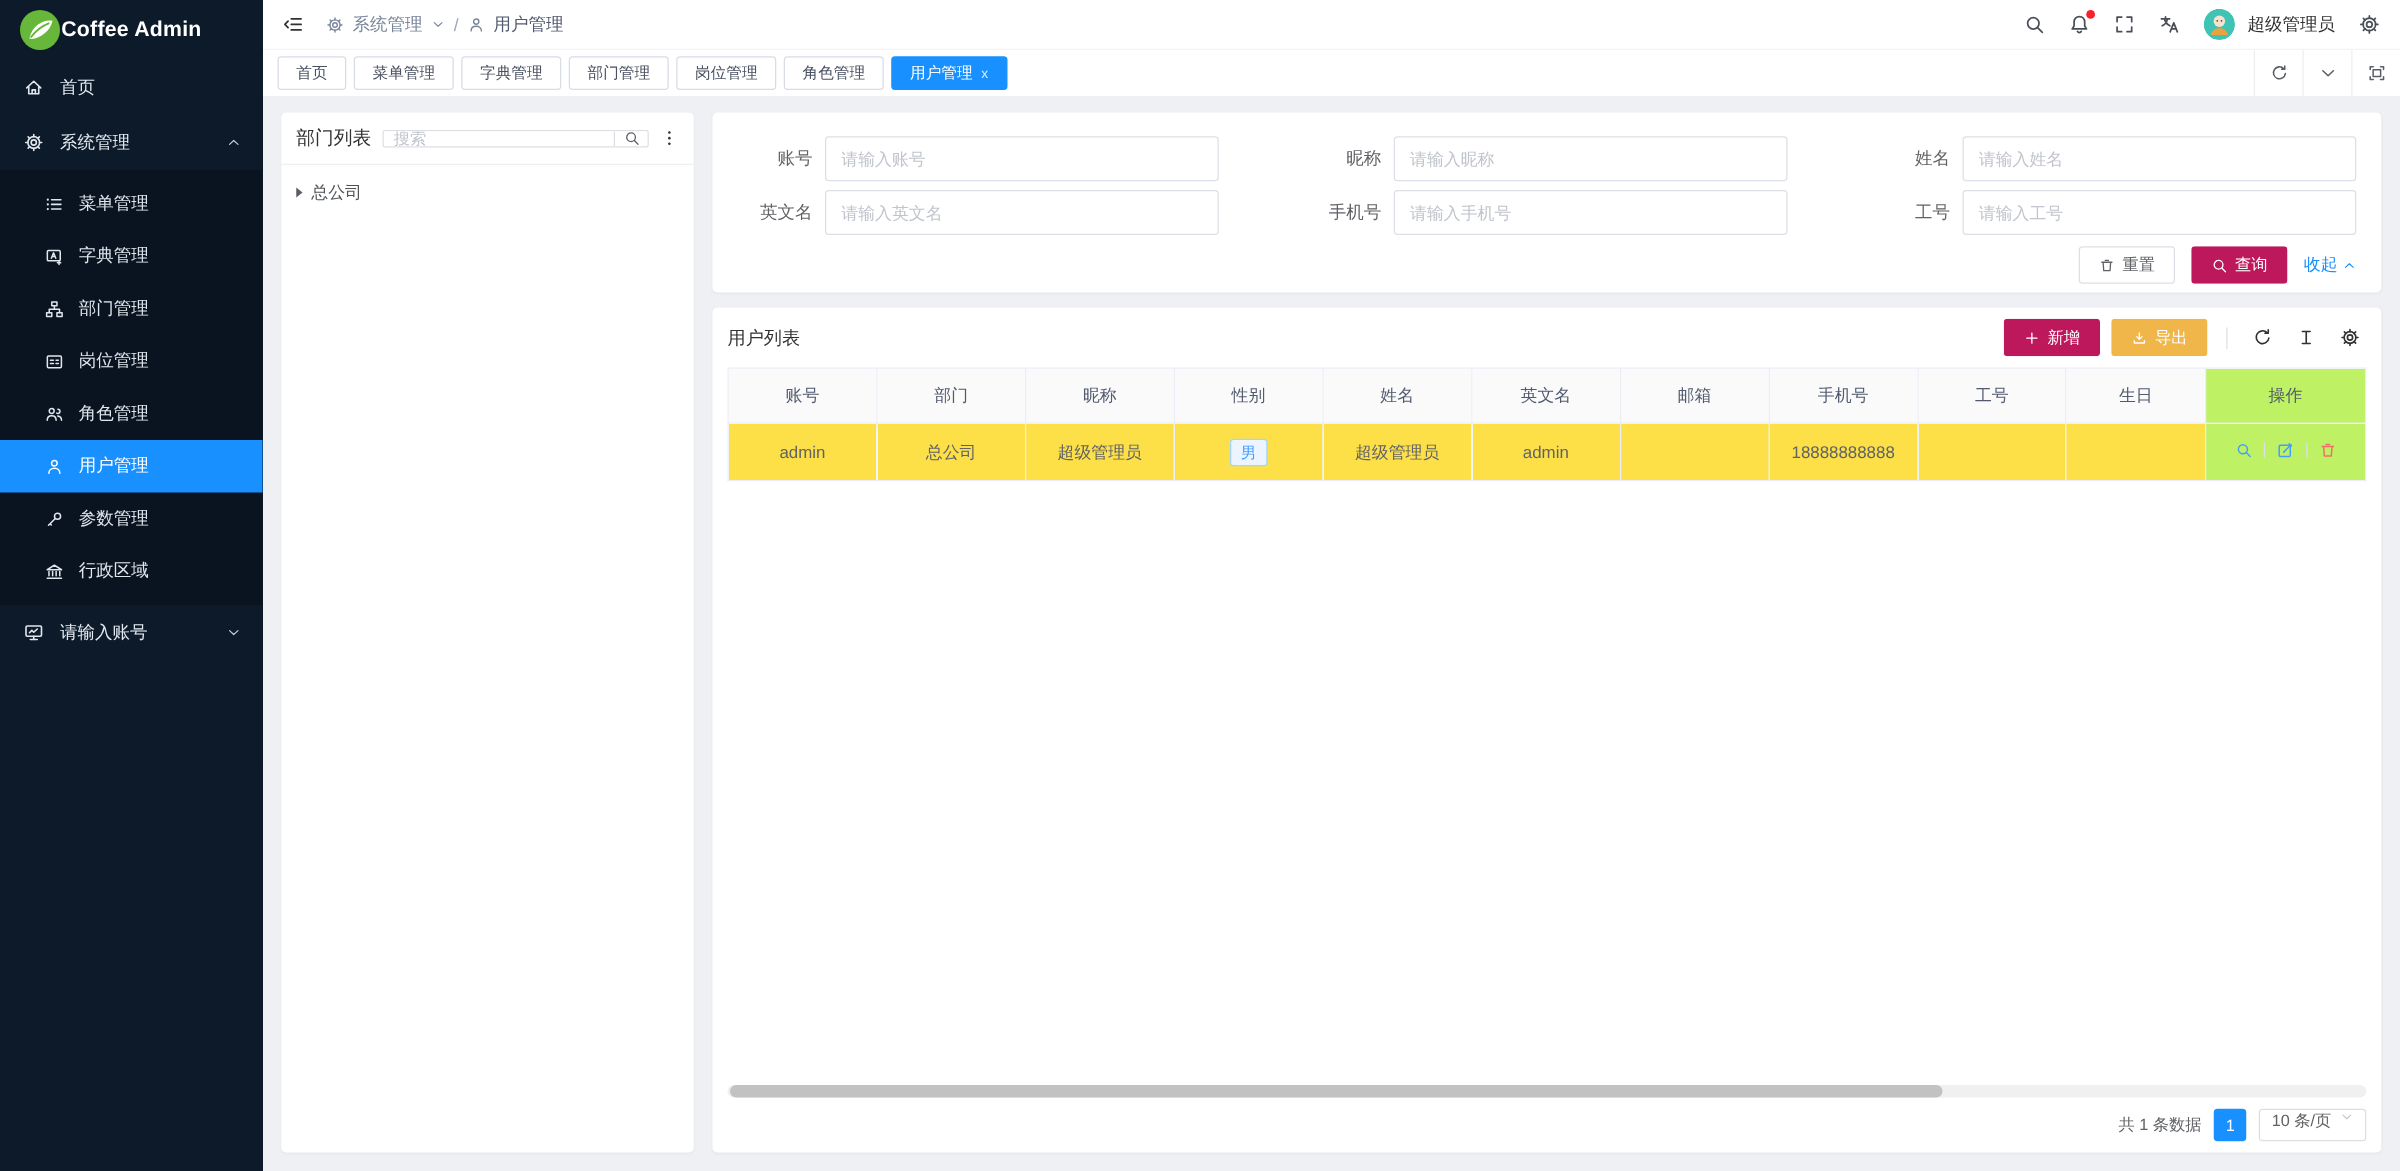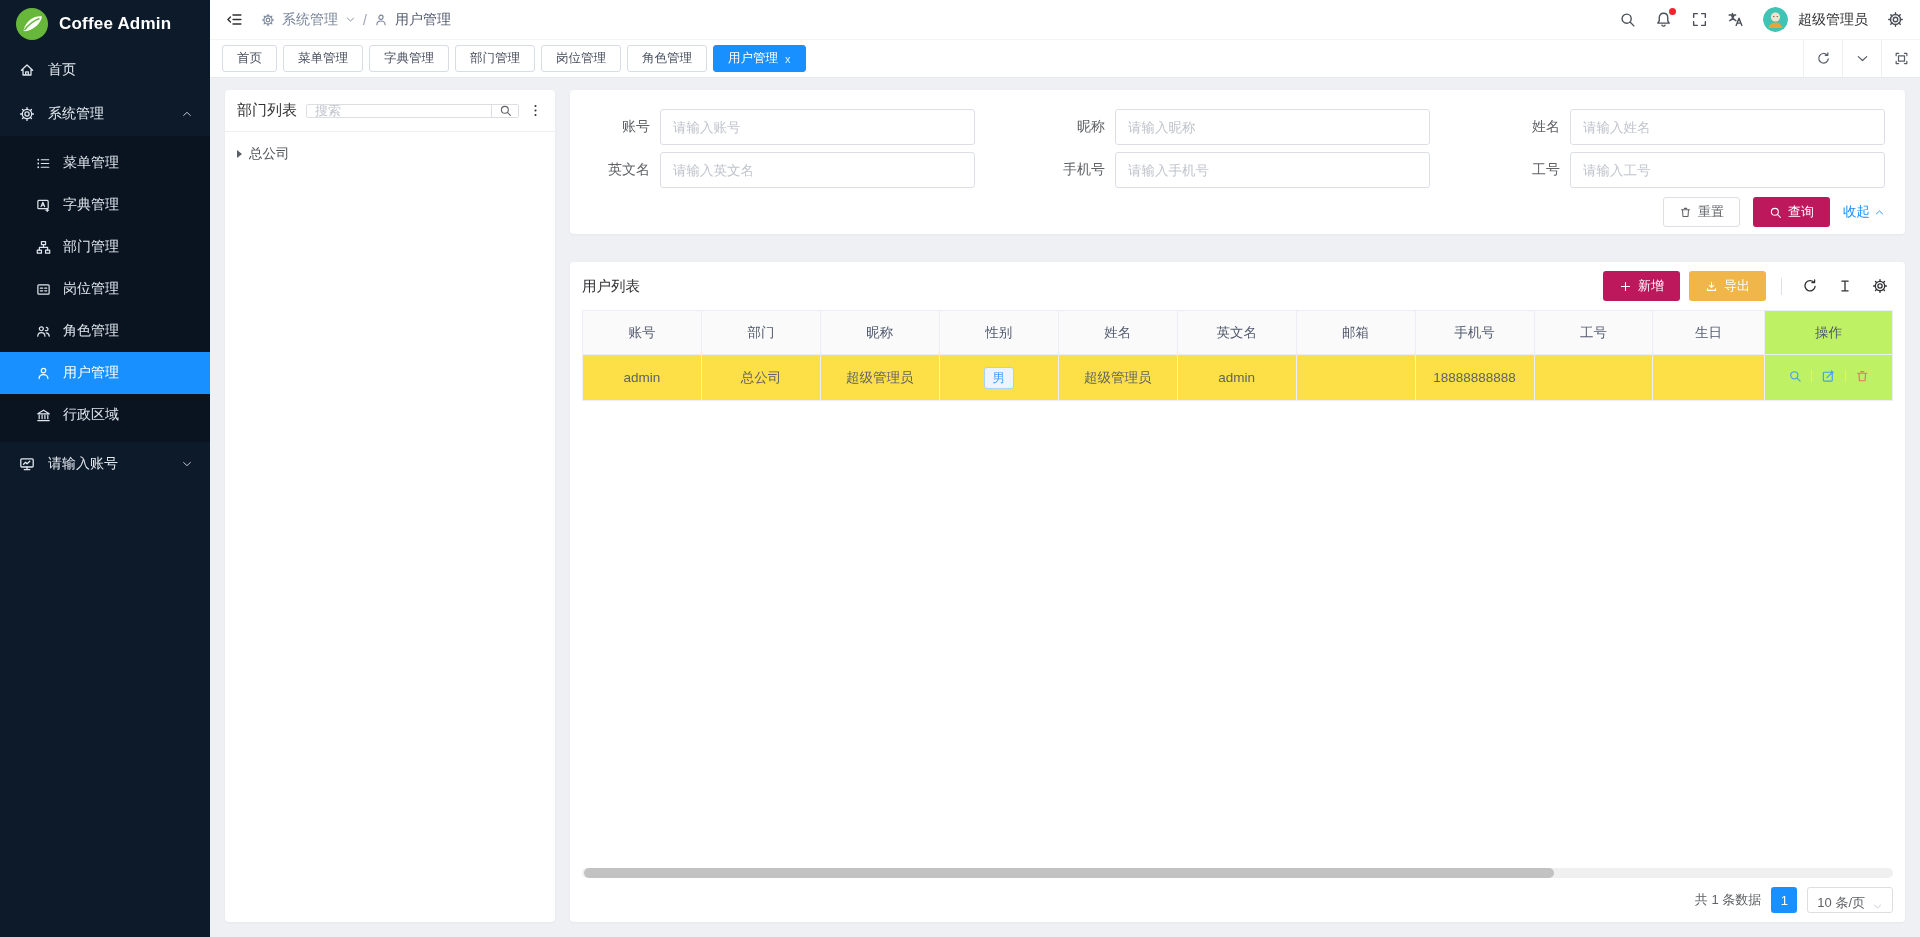--- a/index.html
+++ b/index.html
@@ -3,21 +3,21 @@
 <meta charset="utf-8">
 <style>
   * { margin:0; padding:0; box-sizing:border-box; }
   html,body { width:1920px; height:937px; overflow:hidden;
     font-family:"Liberation Sans","DejaVu Sans",sans-serif; font-size:14px; color:#606266; background:#eef0f4; }
   .ic { width:1em; height:1em; display:inline-block; vertical-align:-0.12em; fill:none; stroke:currentColor; stroke-width:1.3; stroke-linecap:round; stroke-linejoin:round; }
   .ic.fill { fill:currentColor; stroke:none; }
 
   
   .sidebar { position:fixed; left:0; top:0; bottom:0; width:210px; background:#0d1a29; z-index:20; }
-  .logo-row { height:48px; display:flex; align-items:center; padding-left:15px; gap:10px; }
+  .logo-row { height:48px; display:flex; align-items:center; padding-left:15px; }
   .logo-circle { width:34px; height:34px; flex:none; }
   .logo-text { color:#fff; font-size:17px; font-weight:bold; letter-spacing:.2px; }
   .m-item { position:relative; height:44px; display:flex; align-items:center; padding-left:19px; gap:13px; color:#e4eaf1; font-size:14px; cursor:pointer; }
   .m-item .mi { font-size:16px; color:#dfe6ee; }
   .m-item .chev { position:absolute; right:17px; font-size:12px; color:#c3ccd6; }
   .submenu { background:#0a1420; padding:6px 0; }
   .s-item { position:relative; height:42px; display:flex; align-items:center; padding-left:36px; gap:12px; color:#dfe6ee; font-size:14px; cursor:pointer; }
   .s-item .mi { font-size:15px; }
   .s-item.active { background:#1890ff; color:#fff; }
 
@@ -51,21 +51,21 @@
   .dept-title { font-size:15px; color:#303133; white-space:nowrap; }
   .sgroup { flex:1; display:flex; height:14px; border:1px solid #dcdee2; border-radius:2px; overflow:hidden; }
   .sgroup input { flex:1; border:0; outline:0; padding:0 8px; font-size:13px; color:#606266; min-width:0; }
   .sgroup input::placeholder { color:#c0c4cc; }
   .sbtn { width:27px; border-left:1px solid #dcdee2; display:flex; align-items:center; justify-content:center; color:#606266; background:#fff; cursor:pointer; font-size:13px; }
   .dots { color:#303133; font-size:15px; cursor:pointer; display:flex; }
   .tree { padding:9px 12px; }
   .tree-row { display:flex; align-items:center; gap:7px; height:26px; font-size:13.5px; color:#4e5358; cursor:pointer; }
   .caret { width:0; height:0; border-left:5px solid #5a5e66; border-top:4px solid transparent; border-bottom:4px solid transparent; }
 
-  .right-col { flex:1; display:flex; flex-direction:column; gap:28px; min-width:0; }
+  .right-col { flex:1; display:flex; flex-direction:column; gap:12px; min-width:0; }
 
   .search-card { height:144px; padding:19px 20px 0; }
   .form-grid { display:grid; grid-template-columns:repeat(3,1fr); column-gap:70px; row-gap:7px; }
   .field { display:flex; align-items:center; height:36px; }
   .field label { width:70px; flex:none; text-align:right; padding-right:10px; font-size:14px; color:#606266; }
   .field input { flex:1; height:36px; border:1px solid #dcdfe6; border-radius:3px; padding:0 12px; font-size:13.5px; color:#606266; outline:0; min-width:0; }
   .field input::placeholder { color:#c0c4cc; }
   .btn-row { display:flex; justify-content:flex-end; align-items:center; gap:13px; margin-top:9px; }
   .btn { height:30px; display:inline-flex; align-items:center; gap:6px; padding:0 15px; border-radius:3px; font-size:13px; cursor:pointer; border:1px solid transparent; white-space:nowrap; }
   .btn.plain { background:#fff; border-color:#dcdfe6; color:#606266; }
@@ -90,21 +90,21 @@
   .act .aic { font-size:14.5px; cursor:pointer; display:flex; }
   .act .blue { color:#409eff; }
   .act .red { color:#f56c6c; }
   .act .d { width:1px; height:12px; background:#dcdfe6; margin:0 9px; }
 
   .spacer { flex:1; }
   .hscroll { height:10px; background:#f0f0f0; border-radius:5px; position:relative; flex:none; }
   .hthumb { position:absolute; left:2px; top:0; height:10px; width:74%; background:#c2c2c2; border-radius:5px; cursor:pointer; }
   .pager { height:44px; display:flex; align-items:center; justify-content:flex-end; gap:10px; font-size:13px; color:#606266; flex:none; }
   .pnum { width:26px; height:26px; border-radius:3px; background:#1890ff; color:#fff; display:flex; align-items:center; justify-content:center; font-size:13px; cursor:pointer; }
-  .psize { height:26px; border:1px solid #dcdee2; border-radius:3px; padding:0 9px; display:flex; align-items:flex-end; gap:7px; color:#606266; font-size:13px; cursor:pointer; background:#fff; }
+  .psize { height:26px; border:1px solid #dcdee2; border-radius:3px; padding:0 9px; display:flex; align-items:flex-start; gap:7px; color:#606266; font-size:13px; cursor:pointer; background:#fff; }
   .psize .ch { color:#c0c4cc; font-size:11px; }
 </style>
 </head>
 <body>
 
 <aside class="sidebar">
   <div class="logo-row">
     <svg class="logo-circle" viewBox="0 0 34 34">
       <circle cx="17" cy="17" r="16" fill="#67b83a"></circle>
       <path d="M8.5 23.5 C11 13 20 8.5 27 9.5 C25.5 17.5 17.5 23.5 10 24.2 Z" fill="#ffffff"></path>
@@ -170,20 +170,27 @@
             <path d="M1.9 13c0-2.4 1.7-3.9 3.8-3.9s3.8 1.5 3.8 3.9M11 3.6a1.8 1.8 0 1 1-1 3.3M10.9 9.4c1.9.3 3.2 1.7 3.2 3.6"></path>
           </svg>
         <span>角色管理</span>
       </div>
       <div class="s-item active">
         <svg class="ic mi" viewBox="0 0 16 16">
             <circle cx="8" cy="4.9" r="2.4"></circle>
             <path d="M3.3 13.4c0-2.7 2.1-4.3 4.7-4.3s4.7 1.6 4.7 4.3"></path>
           </svg>
         <span>用户管理</span>
+      </div>
+      <div class="s-item">
+        <svg class="ic mi" viewBox="0 0 16 16">
+            <circle cx="10.7" cy="5.3" r="2.6"></circle>
+            <path d="M8.8 7.2 3 13M4.3 11.7l1.1 1.1"></path>
+          </svg>
+        <span>参数管理</span>
       </div>
       <div class="s-item">
         <svg class="ic mi" viewBox="0 0 16 16">
             <path d="M1.9 6.2 8 2.3l6.1 3.9z"></path>
             <path d="M3.4 7.6v3.8M6.5 7.6v3.8M9.5 7.6v3.8M12.6 7.6v3.8M1.9 13.4h12.2"></path>
           </svg>
         <span>行政区域</span>
       </div>
     </div>
 

